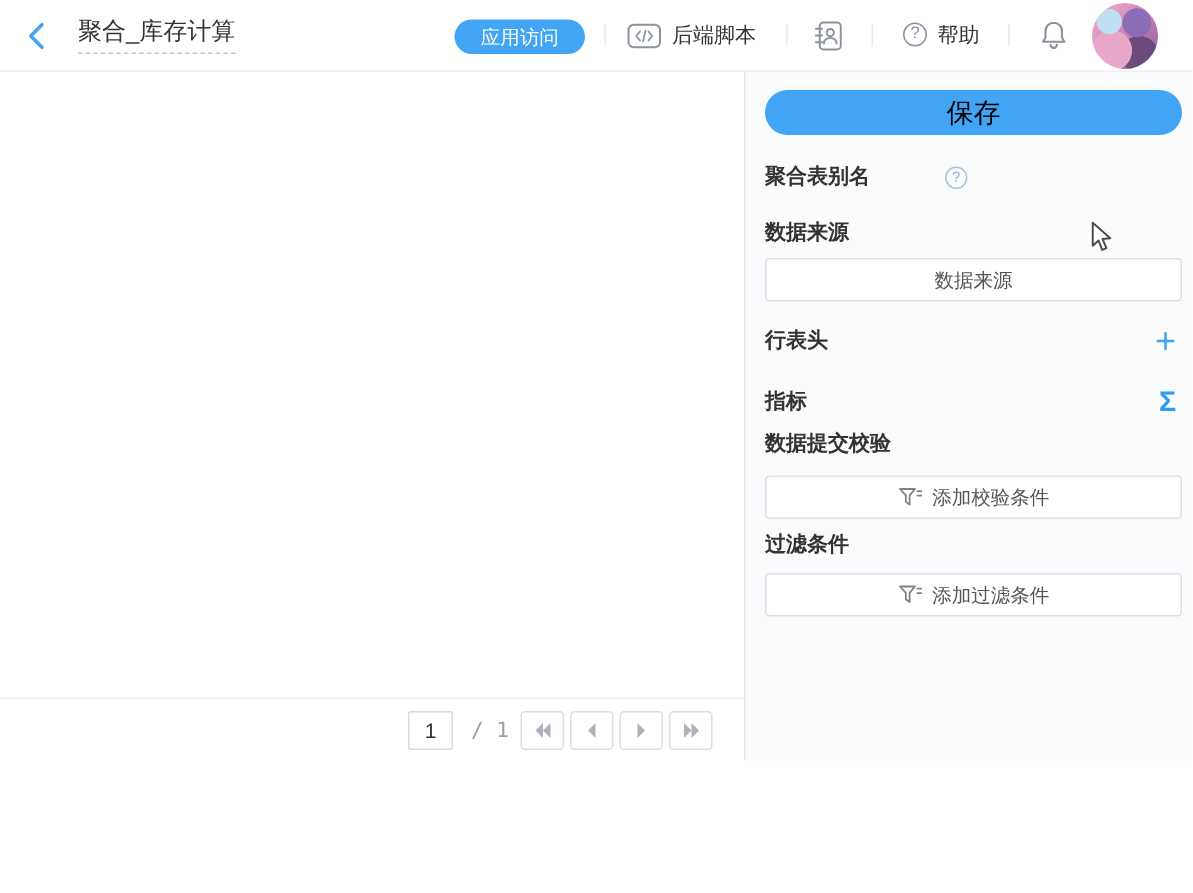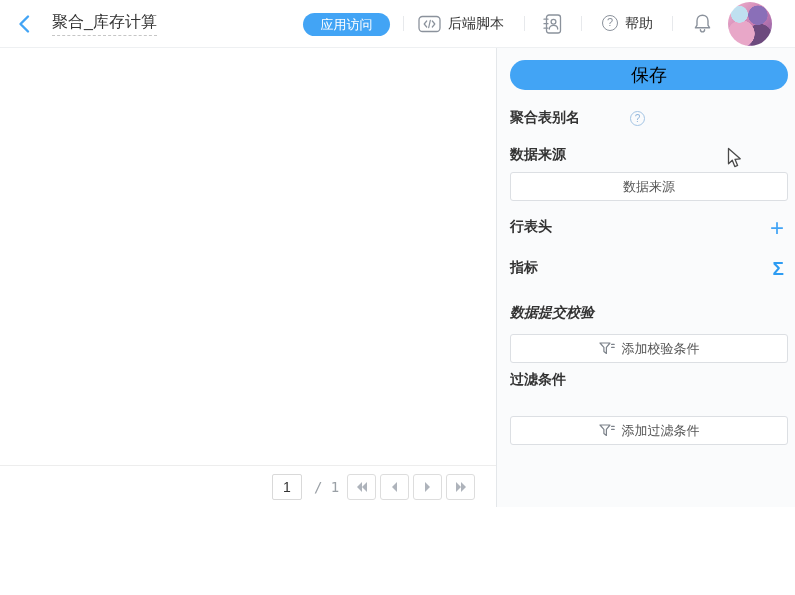--- a/index.html
+++ b/index.html
@@ -63,24 +63,24 @@
   .outline-btn { margin-top:8px; width:100%; height:29px; border:1px solid #dcdfe3; border-radius:3px;
                  background:#fff; color:#555; font-size:13px; display:flex; align-items:center;
                  justify-content:center; gap:7px; cursor:pointer; }
   .row-line { margin-top:17px; height:24px; display:flex; align-items:flex-start;
               justify-content:space-between; }
   .row-line .row-label { font-size:14px; font-weight:700; color:#333; }
   .plus-icon { color:var(--accent); font-size:24px; font-weight:300; line-height:20px;
                margin-right:4px; cursor:pointer; }
   .sigma-icon { color:#2d9cf2; font-size:19px; font-weight:700; line-height:20px;
                 margin-right:4px; cursor:pointer; }
-  .mt21 { margin-top:21px;font-style:italic; }
+  .mt21 { margin-top:4px; }
   .mt12 { margin-top:12px; }
   .mt8  { margin-top:8px; }
-  .mt13 { margin-top:27px; }
+  .mt13 { margin-top:10px; }
 
   .cursor-overlay { position:absolute; left:727px; top:147px; z-index:50; pointer-events:none; }
 </style>
 </head>
 <body>
 
 <div class="app">
 
   <div class="header">
     <div class="back-btn">

